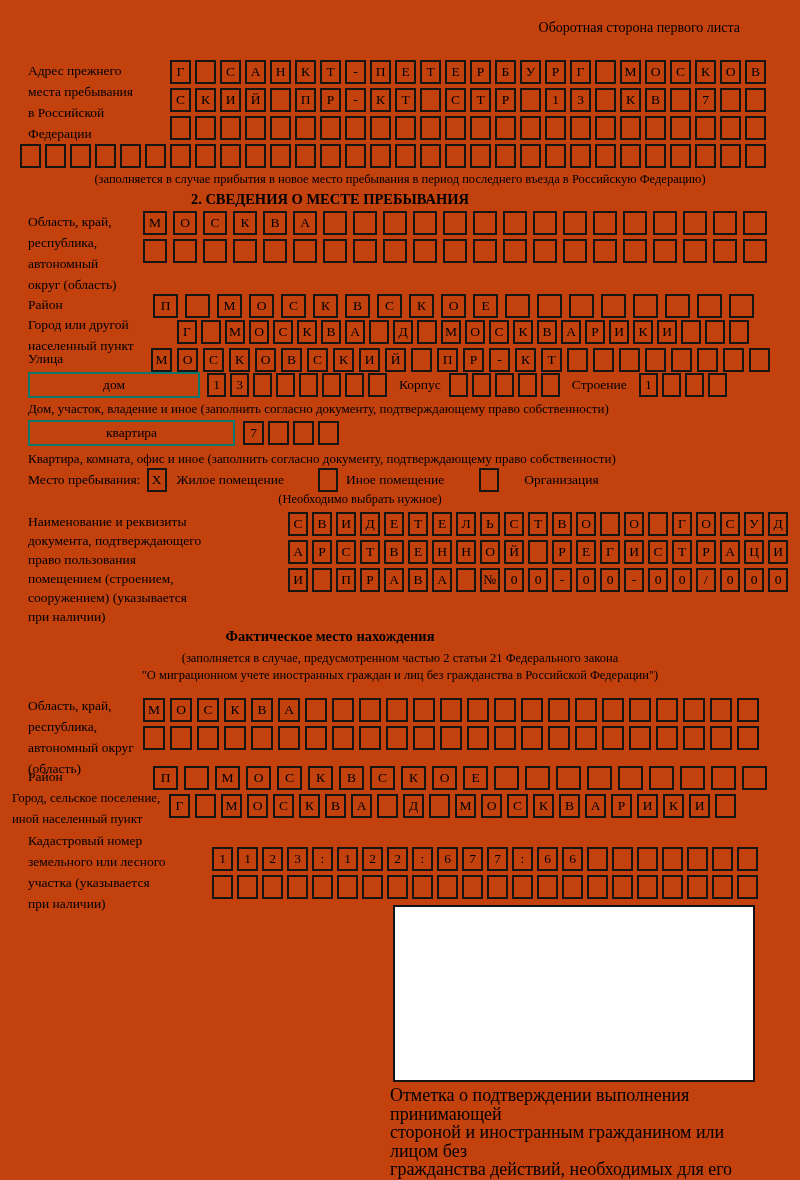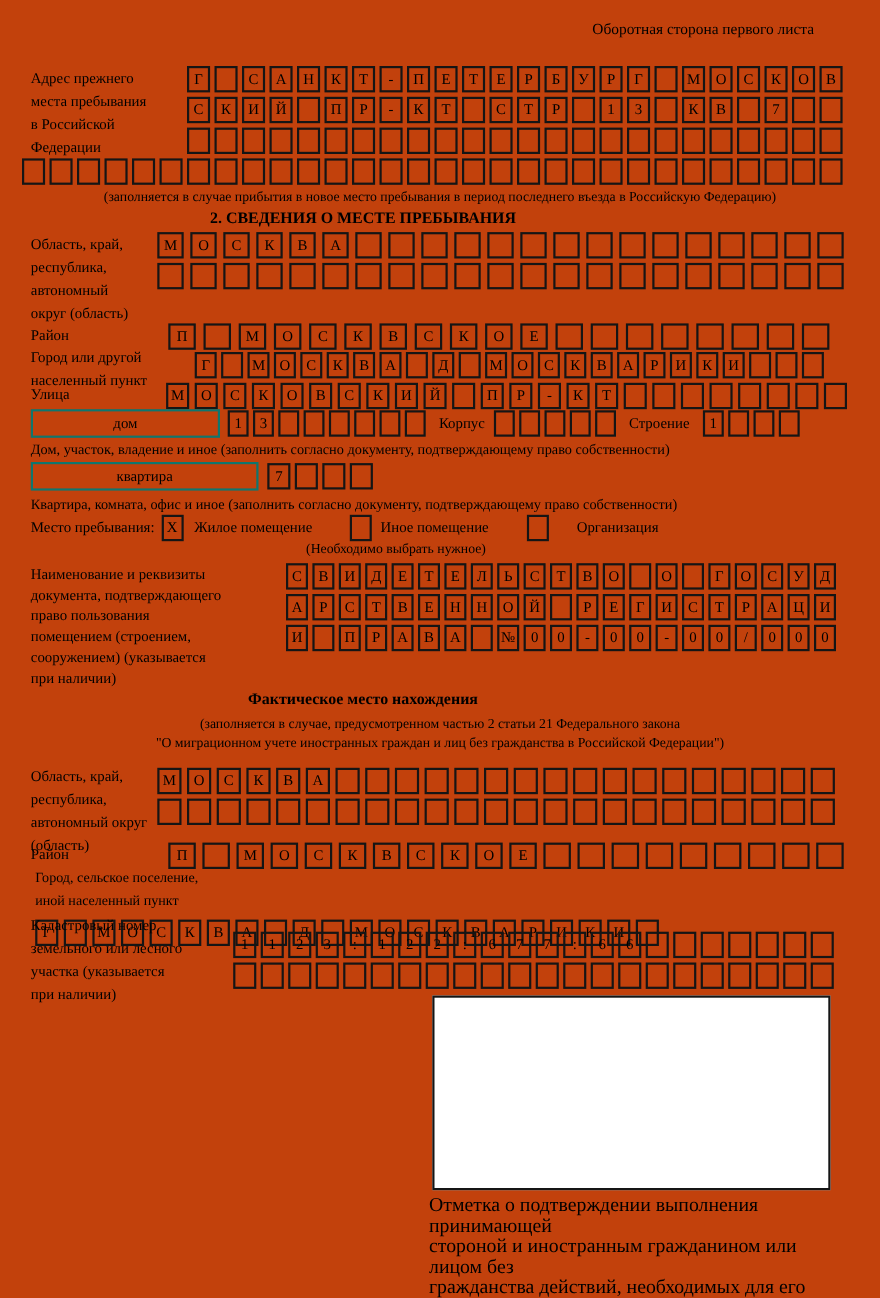--- a/index.html
+++ b/index.html
@@ -356,21 +356,21 @@
     <div class="chk" style="margin-left:6px;">X</div>
     <div class="optlbl" style="margin-left:10px;">Жилое помещение</div>
     <div class="chk" style="margin-left:34px;"></div>
     <div class="optlbl" style="margin-left:8px;">Иное помещение</div>
     <div class="chk" style="margin-left:35px;"></div>
     <div class="optlbl" style="margin-left:25px;">Организация</div>
   </div>
 
   <div class="blk" style="top:492px;left:0;width:720px;text-align:center;font-size:12.5px;">(Необходимо выбрать нужное)</div>
 
-  <div class="blk flex" style="top:512px;left:28px;">
+  <div class="blk flex" style="top:512px;left:28px;gap:28px;">
     <div class="lbl" style="width:232px;line-height:19px;">
       <div class="lbl-line">Наименование и реквизиты</div>
       <div class="lbl-line">документа, подтверждающего</div>
       <div class="lbl-line">право пользования</div>
       <div class="lbl-line">помещением (строением,</div>
       <div class="lbl-line">сооружением) (указывается</div>
       <div class="lbl-line">при наличии)</div>
     </div>
     <div>
       <div class="grid p24">
@@ -529,21 +529,21 @@
         <span class="cell"></span>
         <span class="cell"></span>
         <span class="cell"></span>
         <span class="cell"></span>
         <span class="cell"></span>
         <span class="cell"></span>
         <span class="cell"></span>
       </div>
   </div>
 
-  <div class="blk flex" style="top:788px;left:32px;flex-direction:column;">
+  <div class="blk flex" style="top:788px;left:12px;">
     <div class="lbl" style="width:157px;font-size:12.8px;">
       <div class="lbl-line">Город, сельское поселение,</div>
       <div class="lbl-line">иной населенный пункт</div>
     </div>
     <div class="grid p26" style="margin-top:6px;">
         <span class="cell">Г</span>
         <span class="cell"></span>
         <span class="cell">М</span>
         <span class="cell">О</span>
         <span class="cell">С</span>

